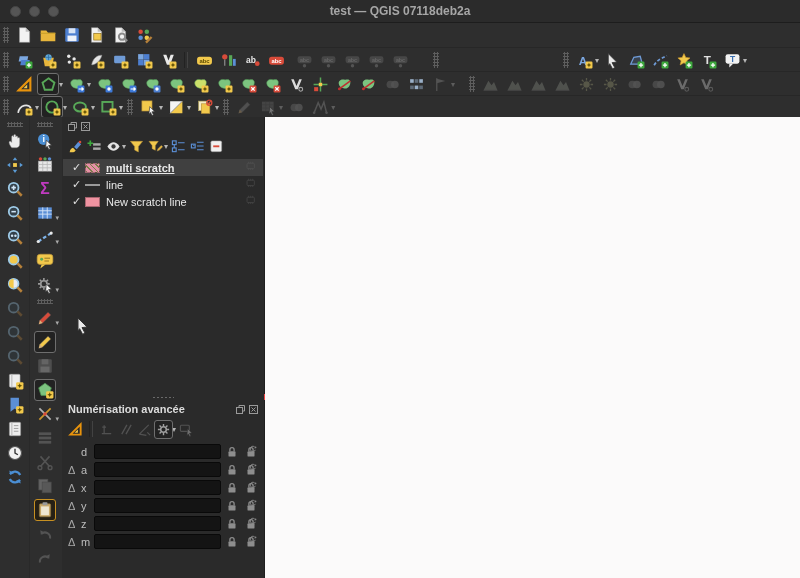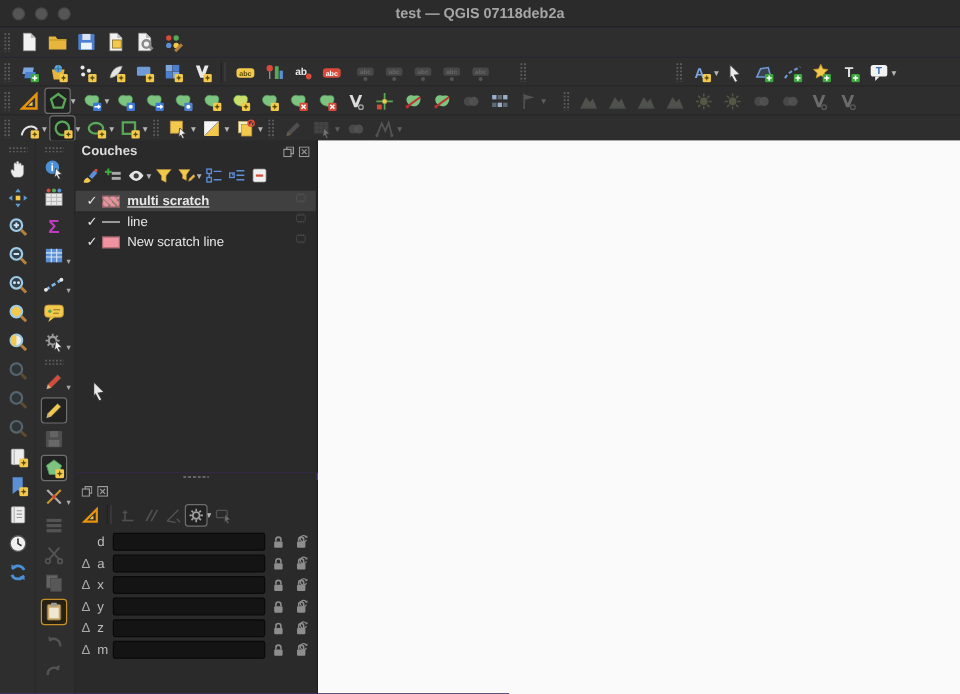--- a/index.html
+++ b/index.html
@@ -1,16 +1,16 @@
 <!DOCTYPE html>
 <html><head>
 <meta charset="utf-8">
 <style>
   html,body{margin:0;padding:0;background:#111;}
-  #window{position:relative;width:800px;height:578px;background:#6d28d9;overflow:hidden;
+  #window{position:relative;width:800px;height:578px;background:#ef4444;overflow:hidden;
           font-family:"Liberation Sans","DejaVu Sans",sans-serif;-webkit-font-smoothing:antialiased;}
   
   .titlebar{position:absolute;left:0;top:0;width:800px;height:22px;background:#2b2b2b;
             border-bottom:1px solid #1d1d1d;display:flex;align-items:center;}
   .tl{display:flex;gap:8px;margin-left:10px;}
   .dot{width:11px;height:11px;border-radius:50%;background:#555;border:1px solid #464646;box-sizing:border-box;}
   .wtitle{position:absolute;left:0;right:0;text-align:center;font-size:12px;font-weight:bold;color:#a6a6a6;}
   
   .tbrow{position:absolute;left:0;width:800px;height:24px;display:flex;align-items:center;background:#2e2e2e;}
   #tbrow1{top:23px;} #tbrow2{top:47px;border-top:1px solid #272727;}
@@ -826,21 +826,20 @@
           <svg width="18" height="18" viewBox="0 0 16 16">
             <path d="M3.5 12a4.6 4.6 0 017.6-4.2" fill="none" stroke="#9a9a9a" stroke-width="1.8"></path>
             <path d="M12.2 4.6l-.5 4-3.8-1.8z" fill="#9a9a9a"></path>
           </svg>
         </span>
       </div>
   </div>
 
   <div id="layers-panel" class="panel">
     <div class="phead">
-      <span class="ptitle">Couches</span>
       <span class="pwin">
         <span>
             <svg width="9" height="9" viewBox="0 0 9 9">
               <rect x="0.5" y="2.5" width="6" height="6" fill="none" stroke="#9a9a9a"></rect>
               <path d="M3 2.5V.5h5.5V6H6.5" fill="none" stroke="#9a9a9a"></path>
             </svg>
           </span>
         <span>
             <svg width="9" height="9" viewBox="0 0 9 9">
               <rect x="0.5" y="0.5" width="8" height="8" fill="none" stroke="#9a9a9a"></rect>
@@ -933,20 +932,21 @@
         </div>
       </div>
   </div>
 
   <div id="panel-splitter">
       <i></i>
     </div>
 
   <div id="adv-panel" class="panel">
     <div class="phead">
+      <span class="ptitle">Numérisation avancée</span>
       <span class="pwin">
         <span>
             <svg width="9" height="9" viewBox="0 0 9 9">
               <rect x="0.5" y="2.5" width="6" height="6" fill="none" stroke="#9a9a9a"></rect>
               <path d="M3 2.5V.5h5.5V6H6.5" fill="none" stroke="#9a9a9a"></path>
             </svg>
           </span>
         <span>
             <svg width="9" height="9" viewBox="0 0 9 9">
               <rect x="0.5" y="0.5" width="8" height="8" fill="none" stroke="#9a9a9a"></rect>

